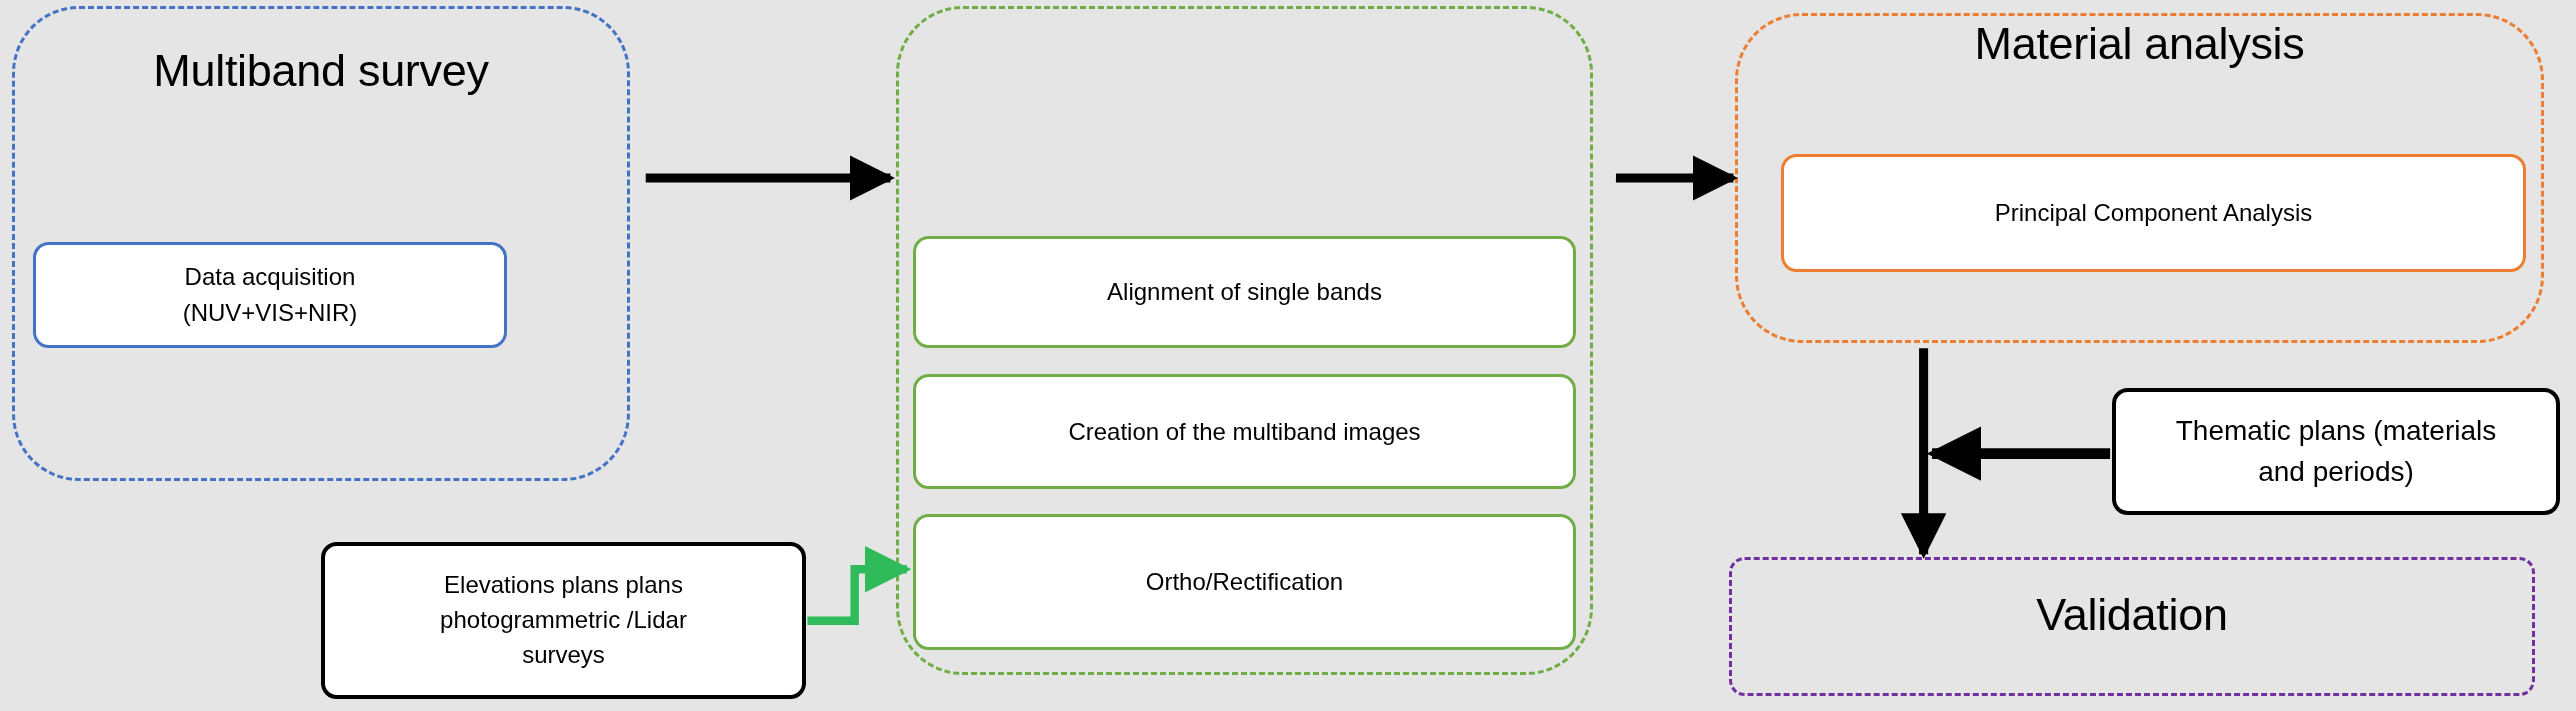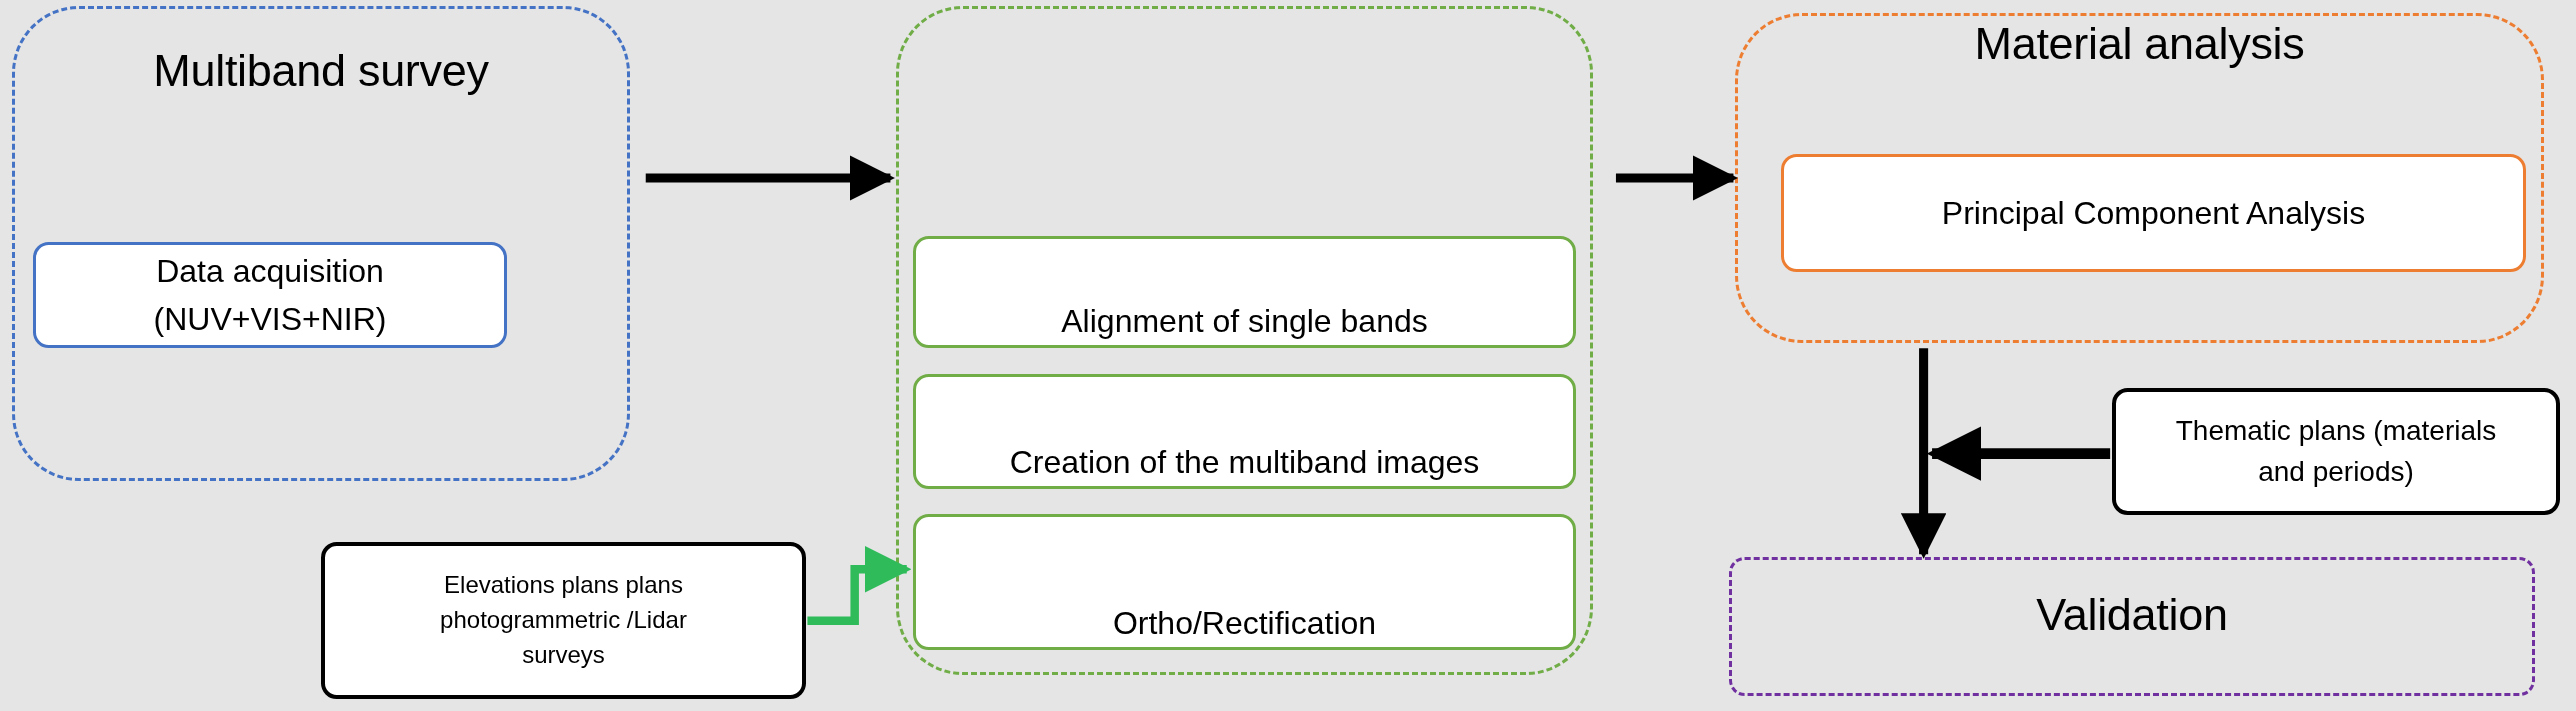--- a/index.html
+++ b/index.html
@@ -45,26 +45,26 @@
   
   .step {
     border-style: solid;
     border-width: 3.6px;
     border-radius: 15.7px;
     background: #ffffff;
     display: flex;
     align-items: center;
     justify-content: center;
     text-align: center;
-    font-size: 32px;
+    font-size: 24px;
     line-height: 1.5;
     padding: 0 14.5px;
   }
   .step-blue   { border-color: #4472C4; }
-  .step-green  { border-color: #70AD47; align-items: flex-end; }
+  .step-green  { border-color: #70AD47; }
   .step-orange { border-color: #ED7D31; }
   .step-black  { border-color: #000000; border-width: 4.2px; }
 
   .step .lines { width: 100%; }
   .step .lines > div { display: block; }
 
   
   #connectors {
     position: absolute;
     left: 0; top: 0;

